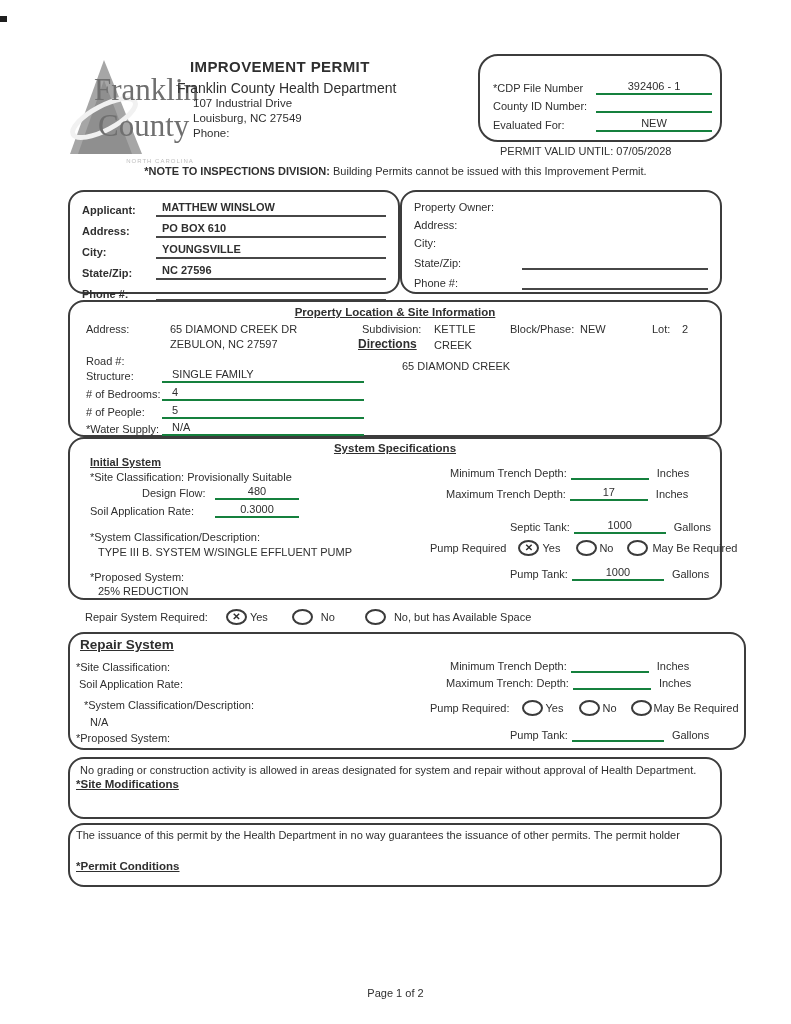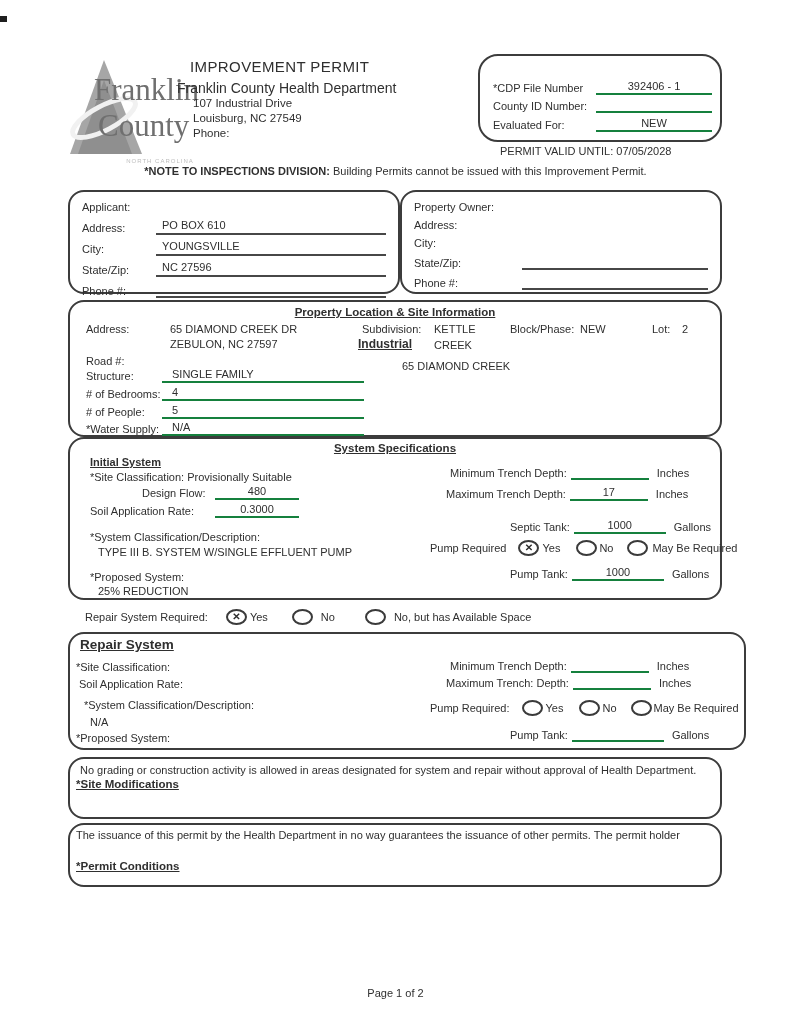--- a/index.html
+++ b/index.html
@@ -16,21 +16,21 @@
          position:relative;flex:none;vertical-align:-2px;}
   .radio.checked::after{content:"\2715";position:absolute;left:50%;top:50%;transform:translate(-50%,-52%);
          font-size:10px;font-weight:bold;color:#2c2c2c;}
   .frow{display:flex;align-items:flex-end;margin:0 12px 5px 12px;line-height:13px;}
   .flabel{width:74px;flex:none;}
   .fval{flex:1;border-bottom:2px solid #474747;padding:0 0 1px 6px;min-height:13px;}
   .olabel{width:96px;flex:none;}
   .oline{flex:1;border-bottom:2px solid #474747;margin-left:12px;min-height:13px;}
   .ospacer{flex:1;min-height:13px;}
   .scan-mark{position:absolute;left:0;top:16px;width:7px;height:6px;background:#1f1f1f;}
-  .hdr-title{font-size:15px;font-weight:normal;letter-spacing:.4px;}
+  .hdr-title{font-size:15px;font-weight:bold;letter-spacing:.4px;}
   .sec-h{font-weight:bold;text-decoration:underline;font-size:11.5px;}
   .big-h{font-weight:bold;text-decoration:underline;font-size:13.5px;}
 </style>
 </head>
 <body>
 
 <div class="page">
   <div class="scan-mark"></div>
 
   <div class="abs" style="left:64px;top:56px;">
@@ -55,23 +55,24 @@
     <span class="uline abs" style="left:116px;top:24px;width:116px;">392406 - 1</span>
     <div class="abs" style="left:13px;top:43px;">County ID Number:</div>
     <span class="uline abs" style="left:116px;top:42px;width:116px;"></span>
     <div class="abs" style="left:13px;top:62px;">Evaluated For:</div>
     <span class="uline abs" style="left:116px;top:61px;width:116px;">NEW</span>
   </div>
   <div class="abs" style="left:500px;top:144px;">PERMIT VALID UNTIL: 07/05/2028</div>
 
   <div class="abs ctr" style="top:164px;"><span class="b">*NOTE TO INSPECTIONS DIVISION:</span><span> Building Permits cannot be issued with this Improvement Permit.</span></div>
 
-  <div class="box" style="left:68px;top:190px;width:332px;height:104px;padding-top:9px;">
+  <div class="box" style="left:68px;top:190px;width:332px;height:104px;padding-top:9px;font-weight:bold;">
     <div class="frow">
       <span class="flabel">Applicant:</span>
+      <span class="fval">MATTHEW WINSLOW</span>
     </div>
     <div class="frow">
       <span class="flabel">Address:</span>
       <span class="fval">PO BOX 610</span>
     </div>
     <div class="frow">
       <span class="flabel">City:</span>
       <span class="fval">YOUNGSVILLE</span>
     </div>
     <div class="frow">
@@ -107,21 +108,21 @@
     </div>
   </div>
 
   <div class="box" style="left:68px;top:300px;width:654px;height:137px;">
     <div class="abs ctr sec-h" style="top:3px;">Property Location  &amp;  Site Information</div>
     <div class="abs" style="left:16px;top:20px;">Address:</div>
     <div class="abs" style="left:100px;top:20px;">65 DIAMOND CREEK DR</div>
     <div class="abs" style="left:100px;top:35px;">ZEBULON, NC 27597</div>
     <div class="abs" style="left:292px;top:20px;">Subdivision:</div>
     <div class="abs" style="left:364px;top:20px;">KETTLE</div>
-    <div class="abs b u" style="left:288px;top:35px;font-size:12px;">Industrial</div>
+    <div class="abs b u" style="left:288px;top:35px;font-size:12px;">Directions</div>
     <div class="abs" style="left:364px;top:36px;">CREEK</div>
     <div class="abs" style="left:440px;top:20px;">Block/Phase:</div>
     <div class="abs" style="left:510px;top:20px;">NEW</div>
     <div class="abs" style="left:582px;top:20px;">Lot:</div>
     <div class="abs" style="left:612px;top:20px;">2</div>
     <div class="abs" style="left:332px;top:57px;">65 DIAMOND CREEK</div>
     <div class="abs" style="left:16px;top:52px;">Road #:</div>
     <div class="abs" style="left:16px;top:67px;">Structure:</div>
     <span class="uline abs" style="left:92px;top:66px;width:192px;text-align:left;padding-left:10px;">SINGLE FAMILY</span>
     <div class="abs" style="left:16px;top:85px;"># of Bedrooms:</div>

